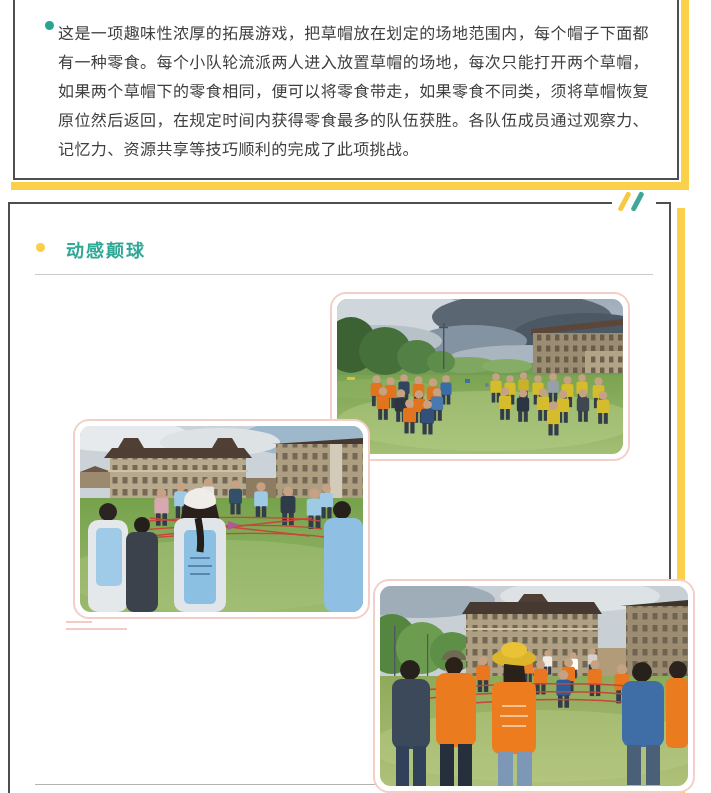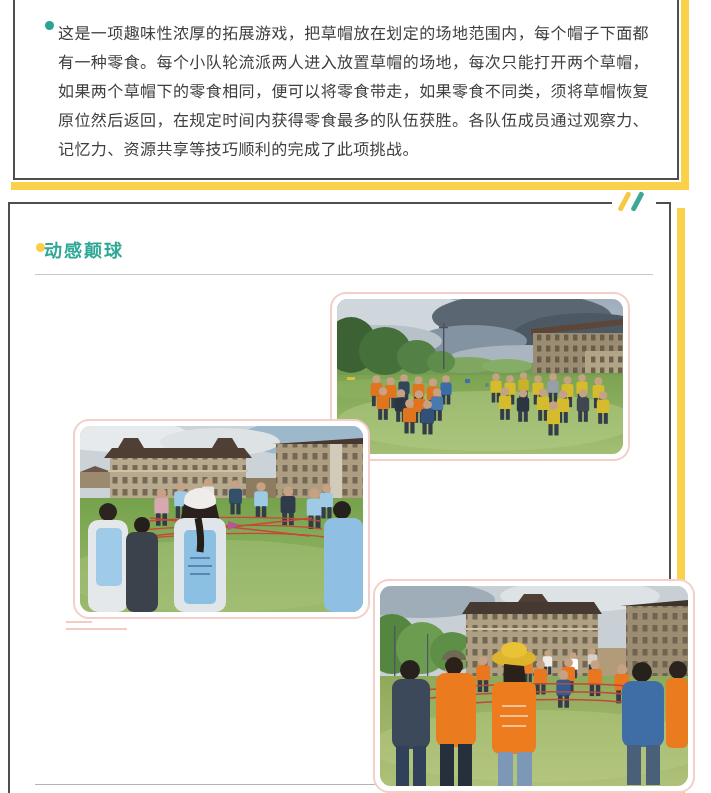--- a/index.html
+++ b/index.html
@@ -36,21 +36,21 @@
   .slash-gap{position:absolute;left:612px;top:200px;width:44px;height:7px;background:#fff;z-index:2;}
   .slash{position:absolute;width:5px;height:21px;border-radius:3px;transform:rotate(28deg);z-index:3;}
   .slash.y{left:622px;top:191px;background:#f6c844;}
   .slash.t{left:635px;top:191px;background:#3fa796;}
 
   .sec-dot{
     position:absolute;left:36px;top:243px;width:9px;height:9px;border-radius:50%;
     background:#fbcf4a;z-index:2;
   }
   .sec-title{
-    position:absolute;left:44px;top:236px;margin:0;z-index:2;
+    position:absolute;left:66px;top:236px;margin:0;z-index:2;
     font-size:18px;font-weight:bold;letter-spacing:2px;color:#2fa896;font-family:Liberation Serif, serif;
   }
   .divider{position:absolute;height:1px;z-index:2;}
   .divider1{left:35px;top:274px;width:618px;background:#c9c9c9;}
   .divider2{left:35px;top:784px;width:622px;background:#b3b3b3;}
 
   .pink-line{position:absolute;height:2px;background:#f3cac4;z-index:2;}
   .pink-line.a{left:66px;top:621px;width:26px;}
   .pink-line.b{left:66px;top:628px;width:61px;}
 

